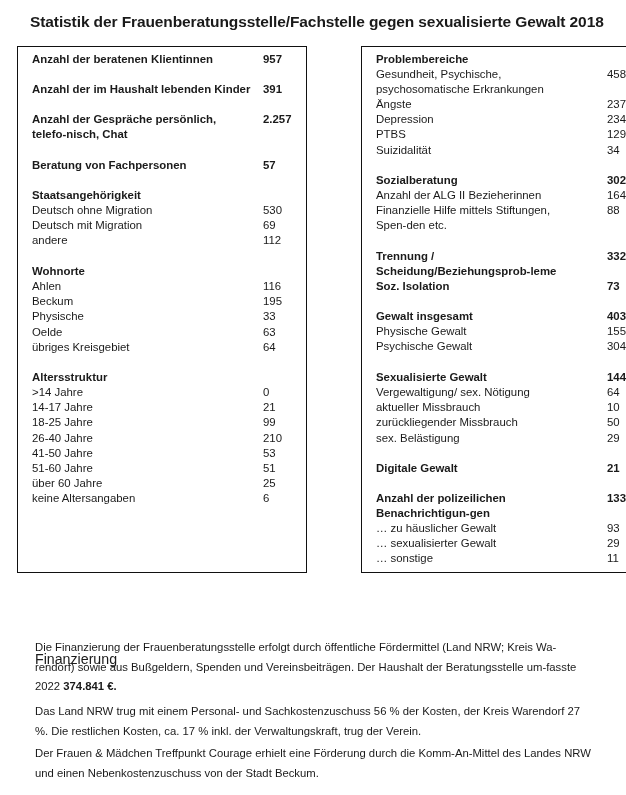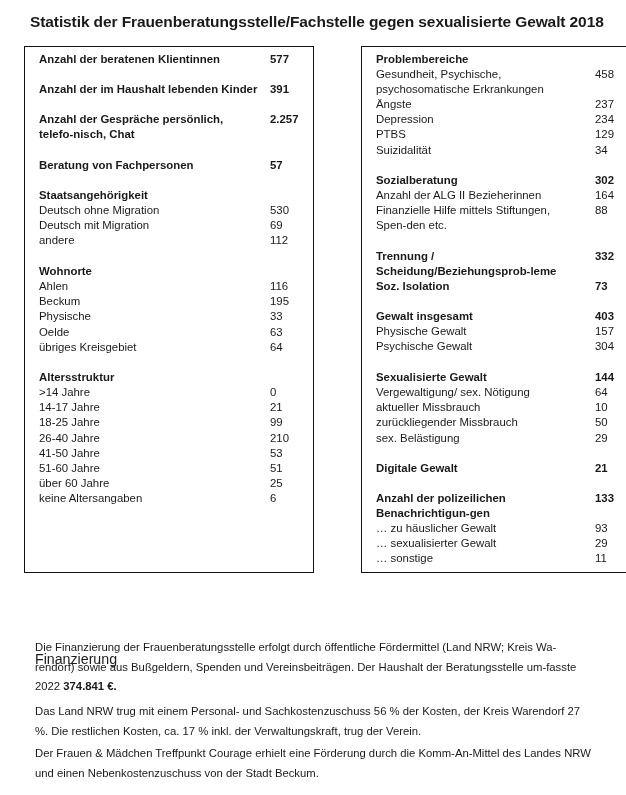--- a/index.html
+++ b/index.html
@@ -8,52 +8,52 @@
     font-family: "Liberation Sans", sans-serif; color: #1a1a1a;
   }
   .title {
     position: absolute; left: 30px; top: 13px;
     font-size: 15.5px; font-weight: bold; letter-spacing: -0.1px; white-space: nowrap;
   }
   .box {
     position: absolute; top: 46px; height: 527px;
     border: 1.5px solid #111; box-sizing: border-box;
   }
-  .box.left { left: 24px; width: 290px; }
+  .box.left { left: 17px; width: 290px; }
   .box.right { left: 317px; width: 291px; margin-left: 44px; }
   .row {
     position: absolute; font-size: 11.4px; line-height: 15.2px;
   }
   .row .lbl { position: absolute; left: 0; white-space: normal; }
   .row .val { position: absolute; white-space: nowrap; }
   .bold { font-weight: bold; }
   .left .row { left: 14px; width: 270px; }
   .left .row .lbl { width: 220px; }
   .left .row .val { left: 231px; }
   .right .row { left: 14px; width: 270px; }
   .right .row .lbl { width: 215px; }
-  .right .row .val { left: 219px; }
+  .right .row .val { left: 231px; }
 
   .fin-title {
     position: absolute; left: 35px; top: 611px; font-size: 14.2px; font-weight: normal; margin-top: 40px;
   }
   .para {
     position: absolute; left: 35px; width: 560px; font-size: 11.3px; line-height: 19.6px;
   }
   .para b { font-weight: bold; }
 </style>
 </head>
 <body>
 
 <div class="title">Statistik der Frauenberatungsstelle/Fachstelle gegen sexualisierte Gewalt 2018</div>
 
 <div class="box left">
   <div class="row bold" style="top:5px">
     <span class="lbl">Anzahl der beratenen Klientinnen</span>
-    <span class="val">577</span>
+    <span class="val">957</span>
   </div>
   <div class="row bold" style="top:35px">
     <span class="lbl">Anzahl der im Haushalt lebenden Kinder</span>
     <span class="val">391</span>
   </div>
   <div class="row bold" style="top:65px">
     <span class="lbl" style="width:205px">Anzahl der Gespräche persönlich, telefo-nisch, Chat</span>
     <span class="val">2.257</span>
   </div>
   <div class="row bold" style="top:111px">
@@ -193,21 +193,21 @@
     <span class="val">73</span>
   </div>
 
   <div class="row bold" style="top:262px">
     <span class="lbl">Gewalt insgesamt</span>
     <span class="val">403</span>
   </div>
   <div id="gewalt-list">
       <div class="row" style="top: 277px;">
         <span class="lbl">Physische Gewalt</span>
-        <span class="val">157</span>
+        <span class="val">155</span>
       </div>
       <div class="row" style="top: 292.2px;">
         <span class="lbl">Psychische Gewalt</span>
         <span class="val">304</span>
       </div>
     </div>
 
   <div class="row bold" style="top:323px">
     <span class="lbl">Sexualisierte Gewalt</span>
     <span class="val">144</span>

